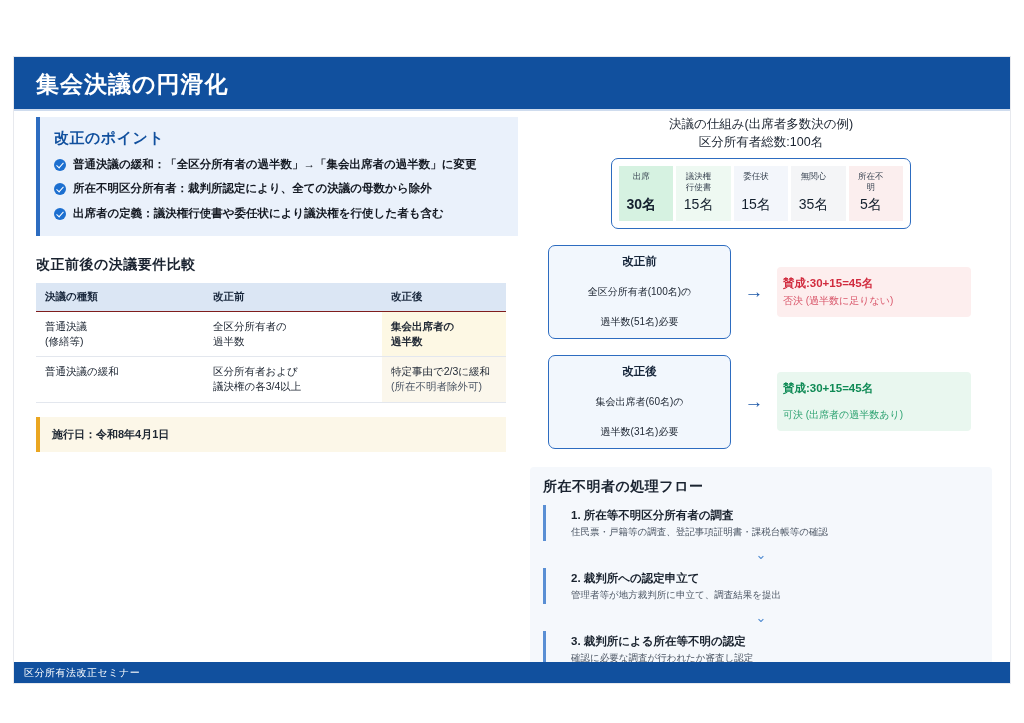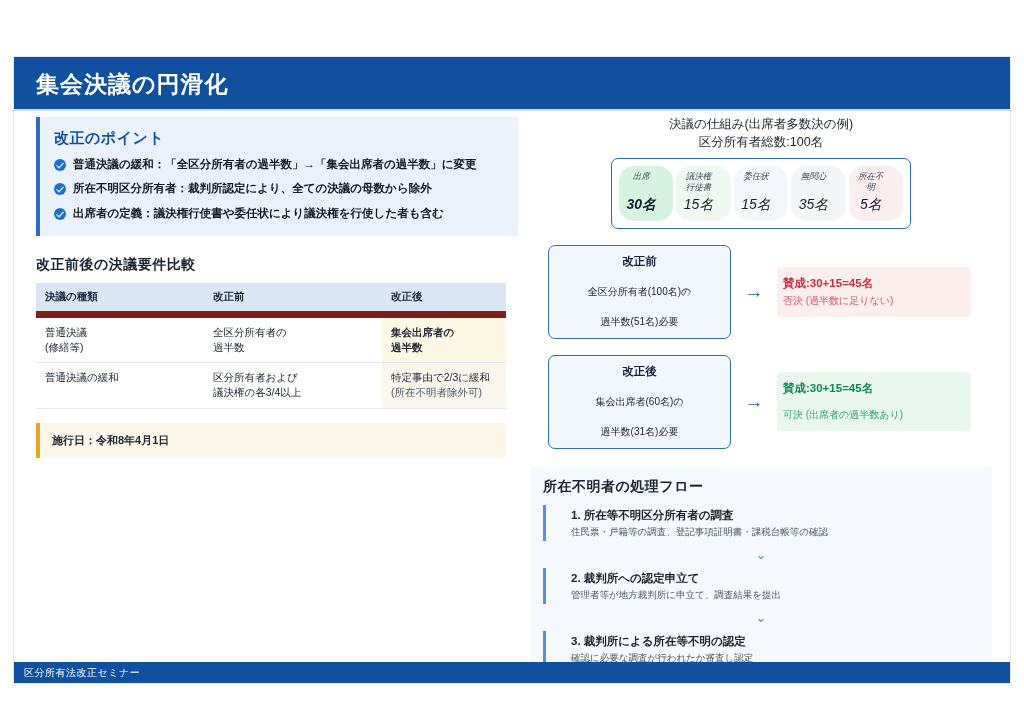--- a/index.html
+++ b/index.html
@@ -146,21 +146,21 @@
     width: 470px;
     table-layout: fixed;
     font-size: 10.5px;
   }
   table.cmp th {
     background: #dbe6f4;
     color: #16253a;
     font-weight: bold;
     text-align: left;
     padding: 7px 9px;
-    border-bottom: 7px solid #7f1d1d;
+    border-bottom: 1px solid #7f1d1d;
     font-size: 10.5px;
   }
   table.cmp td {
     padding: 7px 9px;
     border-bottom: 1px solid #e3e7ee;
     color: #222a36;
     vertical-align: top;
     line-height: 1.45;
   }
   table.cmp tr td:first-child { color: #1a2330; }
@@ -204,25 +204,24 @@
     background: #ffffff;
     padding: 7px;
     box-sizing: border-box;
     display: flex;
     gap: 3px;
   }
   .vcell {
     flex: 1 1 0;
     text-align: center;
     padding: 5px 12px 7px 2px;
-    border-radius: 15px;
+    border-radius: 0;
     display: flex;
     flex-direction: column;
     justify-content: flex-start;
-    font-style: italic;
   }
   .vcell .vlabel {
     font-size: 8.5px;
     color: #394452;
     line-height: 1.25;
     margin-bottom: 3px;
   }
   .vcell .vnum {
     font-size: 14px;
     color: #14202e;

